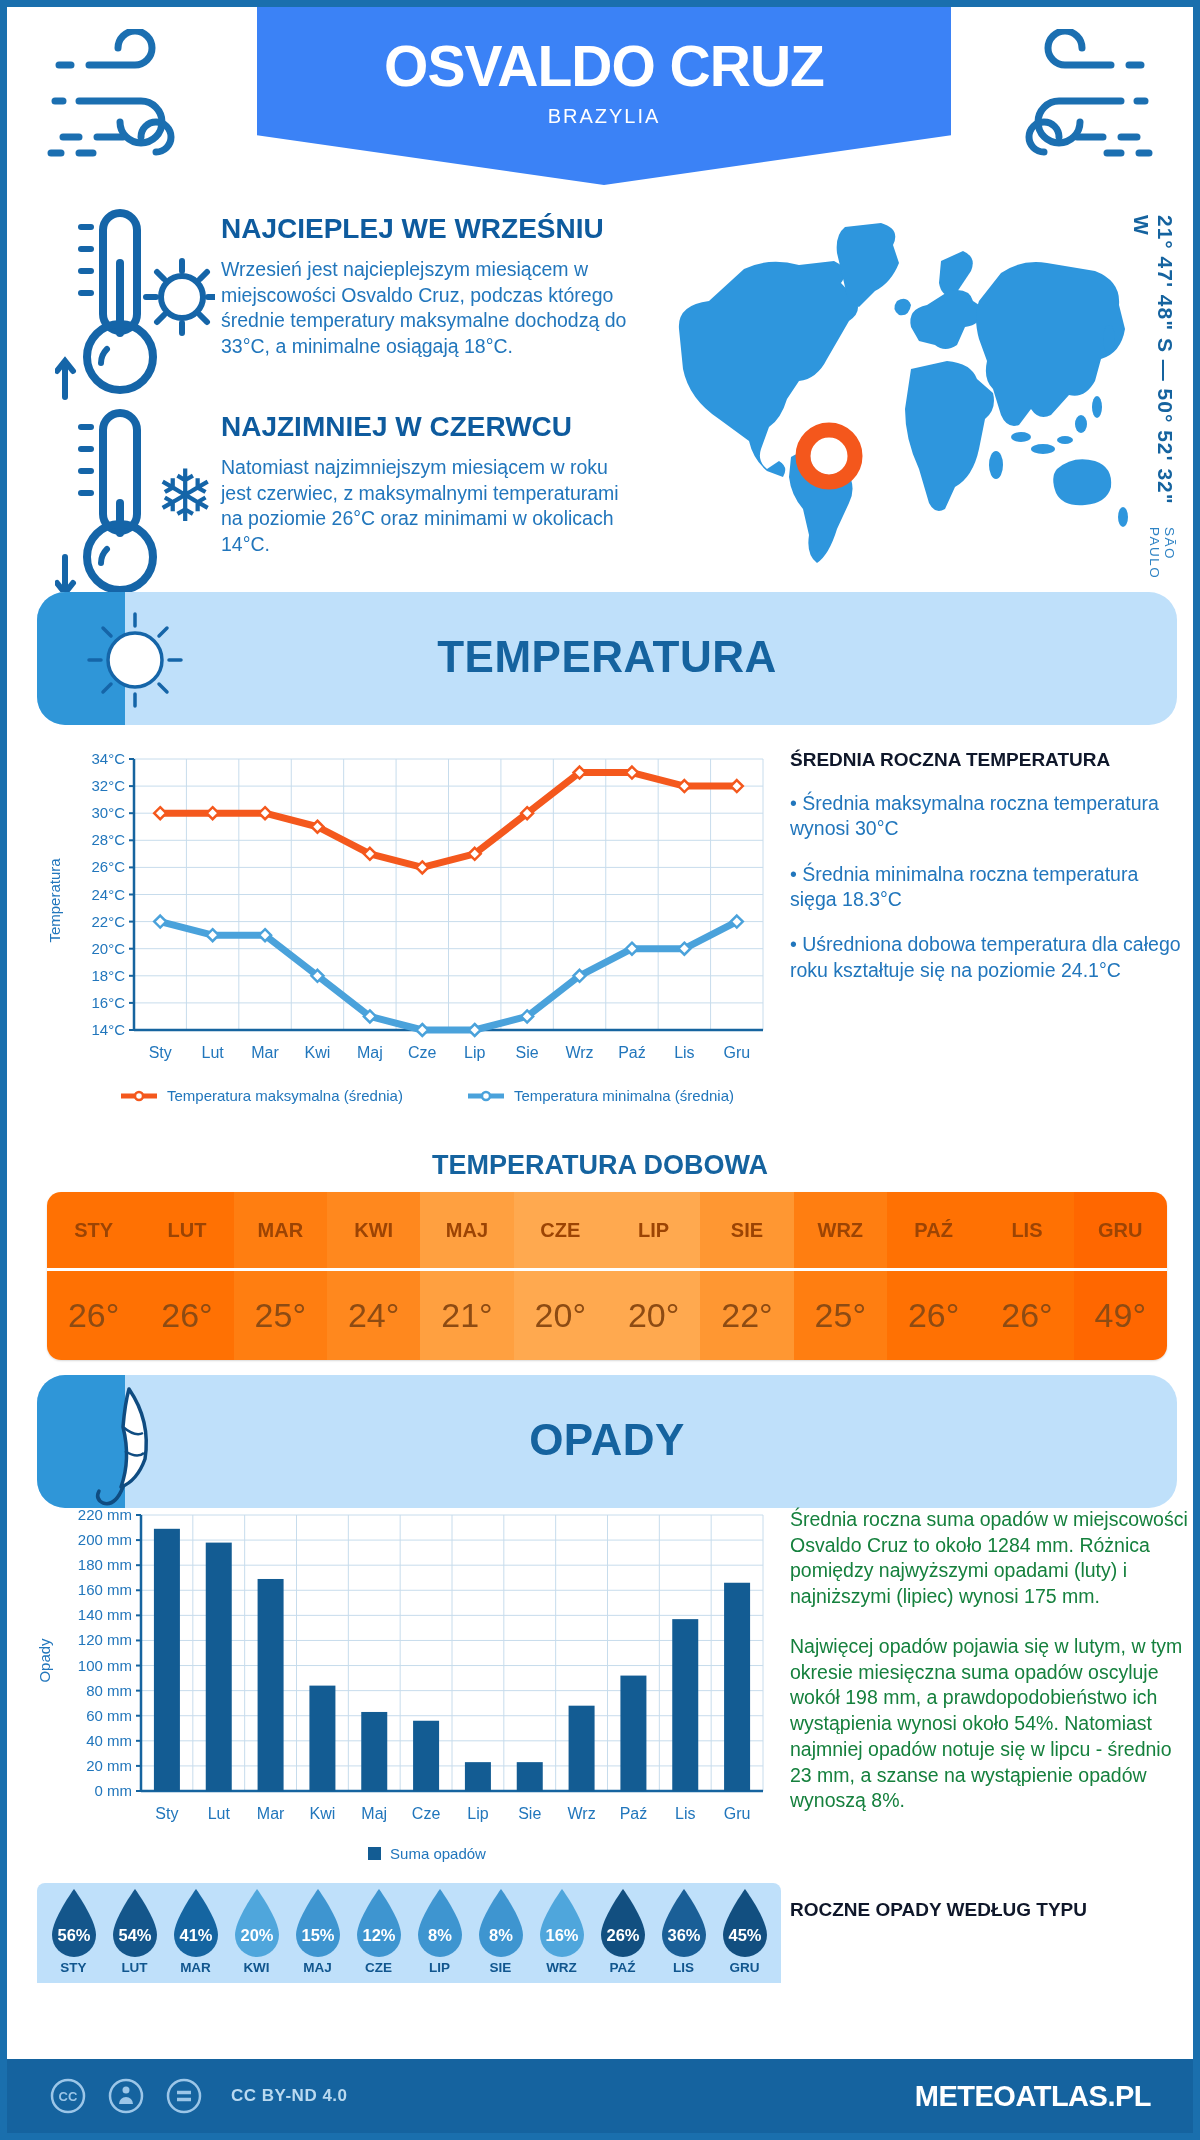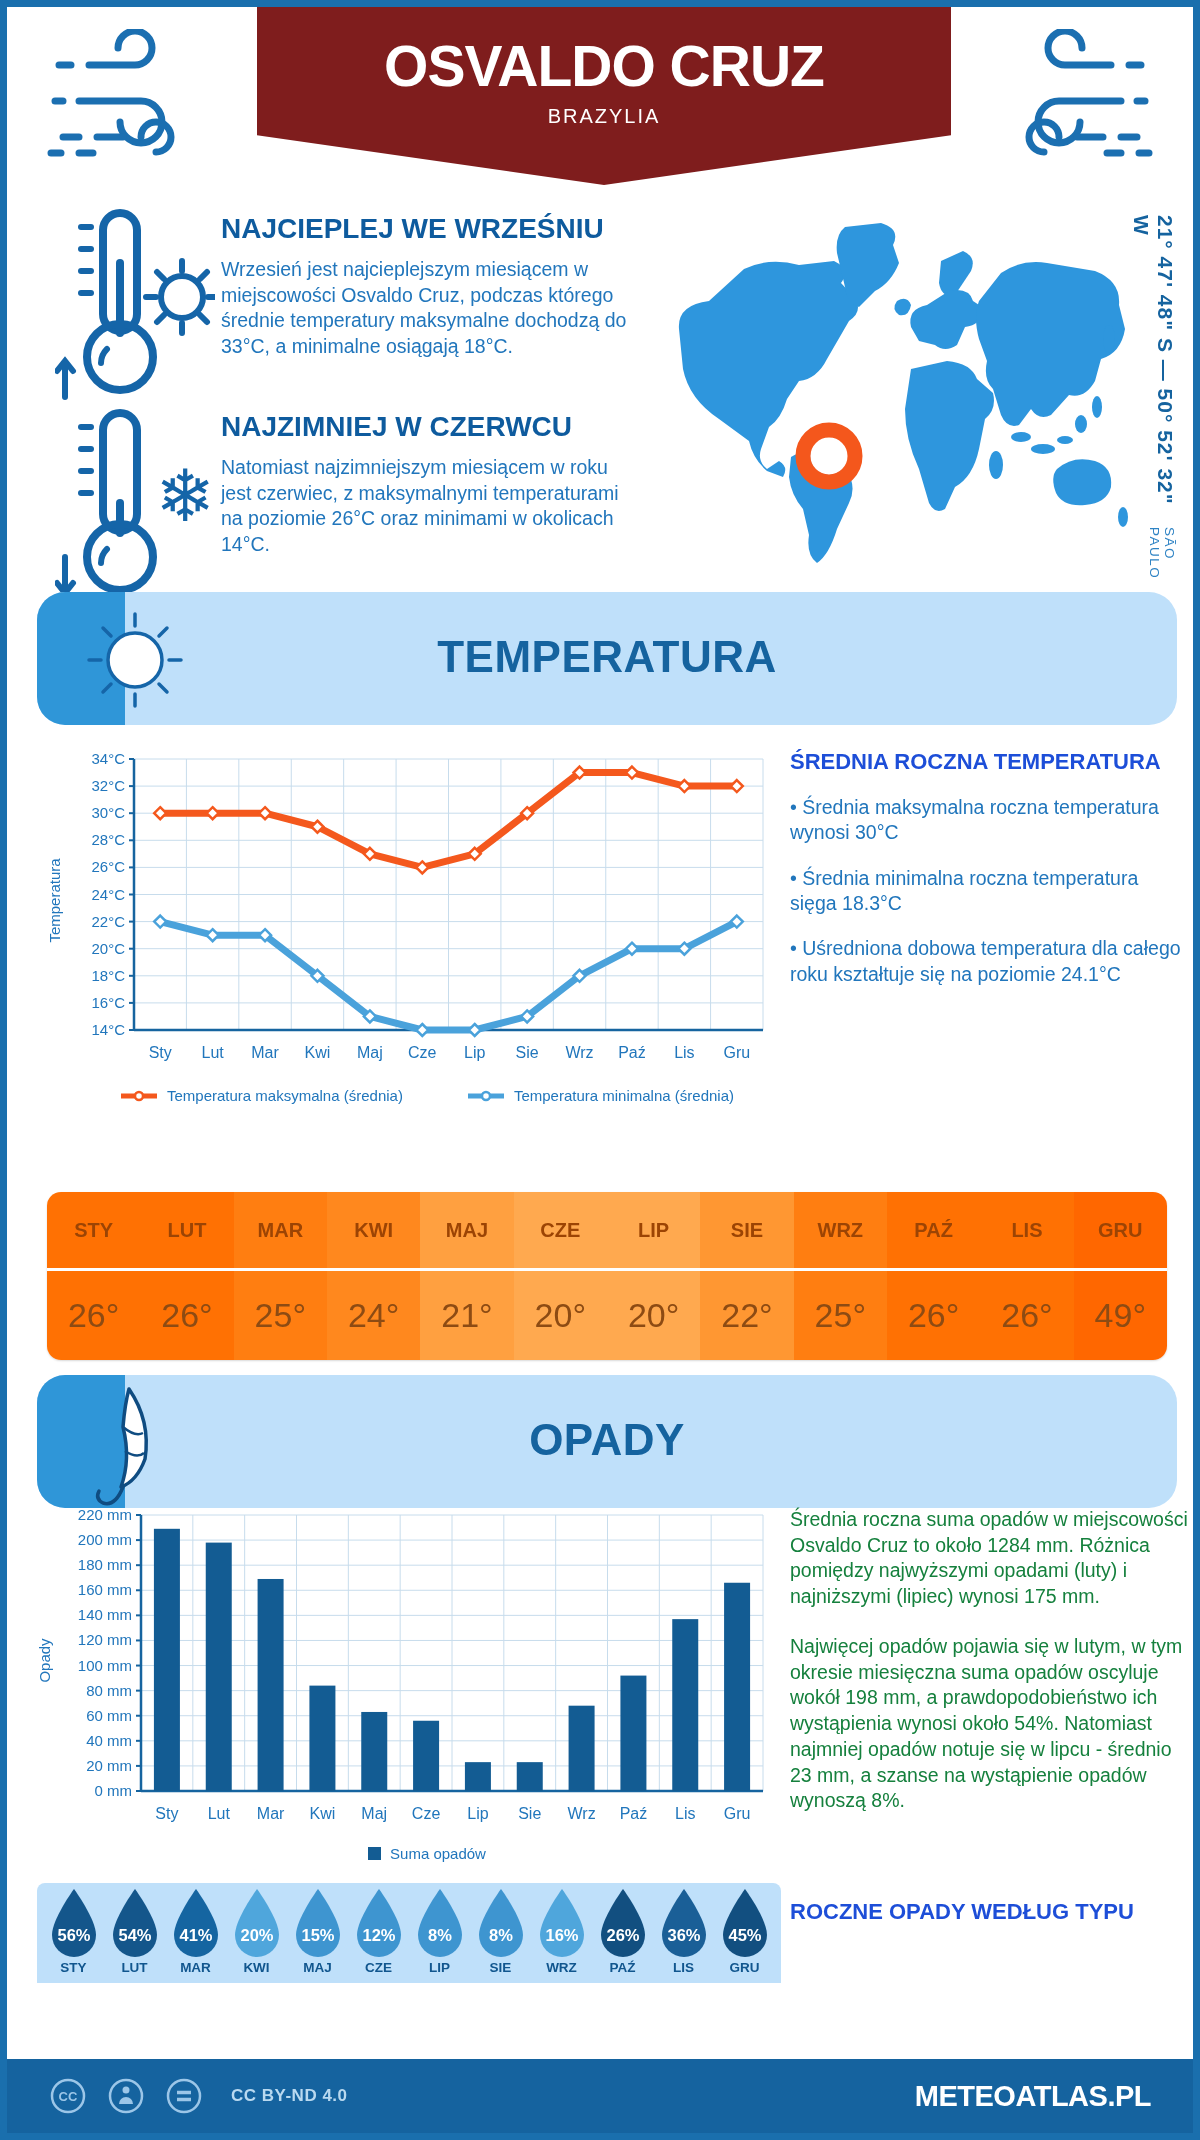--- a/index.html
+++ b/index.html
@@ -1,20 +1,20 @@
 <!DOCTYPE html>
 <html><head>
 <meta charset="utf-8">
 <style>
   html,body{margin:0;padding:0;background:#e8e8e8;}
   .page{position:relative;width:1200px;height:2140px;margin:0 auto;background:#fff;
         border:7px solid #1a6fad;box-sizing:border-box;overflow:hidden;
         font-family:"Liberation Sans",sans-serif;}
   
-  .banner{position:absolute;left:250px;top:0;width:694px;height:178px;background:#7f1d1d;
+  .banner{position:absolute;left:250px;top:0;width:694px;height:178px;background:#3b82f6;
           clip-path:polygon(0 0,100% 0,100% 72%,50% 100%,0 72%);text-align:center;color:#fff;}
   .banner h1{margin:26px 0 0;font-size:57px;letter-spacing:-1px;font-weight:bold;}
   .banner .sub{margin-top:6px;font-size:20px;letter-spacing:2px;}
   .windicon{position:absolute;top:22px;}
   .windicon.left{left:38px;}
   .windicon.right{right:38px;transform:scaleX(-1);}
   
   .hl-icon{position:absolute;left:48px;}
   .hl-title{position:absolute;left:214px;width:480px;font-size:28px;font-weight:bold;color:#0e5b9e;}
   .hl-text{position:absolute;left:214px;width:408px;font-size:19.5px;line-height:1.32;color:#2176bc;}
@@ -32,21 +32,21 @@
   
   .chartbox{position:absolute;}
   .ylab{position:absolute;font-size:15px;color:#2176bc;transform:rotate(-90deg);transform-origin:center;}
   .legend{position:absolute;display:flex;justify-content:center;gap:64px;width:700px;}
   .legend .item{display:flex;align-items:center;gap:9px;font-size:15px;color:#2176bc;}
   .blegend{position:absolute;display:flex;justify-content:center;width:700px;}
   .blegend .item{display:flex;align-items:center;gap:9px;font-size:15px;color:#2176bc;}
   .blegend .sq{width:13px;height:13px;background:#135c93;display:inline-block;}
   
   .panel{position:absolute;left:783px;width:400px;}
-  .panel h3{margin:0;font-size:22px;font-weight:bold;color:#1d4ed8;}
+  .panel h3{margin:0;font-size:19px;font-weight:bold;color:#0f172a;}
   .panel .bullet{font-size:19.5px;line-height:1.3;color:#2176bc;margin-top:20px;}
   .panel .bullet::before{content:"• ";}
   .panel .para{font-size:19.5px;line-height:1.32;color:#15803d;margin-top:24px;}
   .panel .para:first-child{margin-top:0;}
   
   .dob-title{position:absolute;left:0;right:0;text-align:center;font-size:27px;font-weight:bold;color:#15639f;}
   .dtable{position:absolute;left:40px;top:1185px;width:1120px;height:168px;border-radius:14px;
           overflow:hidden;display:flex;box-shadow:0 1px 2px rgba(0,0,0,0.15);}
   .dtable .col{flex:1;display:flex;flex-direction:column;}
   .dtable .mh{height:76px;display:flex;align-items:center;justify-content:center;
@@ -270,20 +270,21 @@
 
   <div class="panel" style="top:742px">
     <h3>ŚREDNIA ROCZNA TEMPERATURA</h3>
     <div id="temp-bullets">
         <div class="bullet">Średnia maksymalna roczna temperatura wynosi 30°C</div>
         <div class="bullet">Średnia minimalna roczna temperatura sięga 18.3°C</div>
         <div class="bullet">Uśredniona dobowa temperatura dla całego roku kształtuje się na poziomie 24.1°C</div>
       </div>
   </div>
 
+  <div class="dob-title" style="top:1143px">TEMPERATURA DOBOWA</div>
   <div id="daily-table" class="dtable">
       <div class="col" style="background: rgb(255, 113, 3);">
         <div class="mh">STY</div>
         <div class="mv">26°</div>
       </div>
       <div class="col" style="background: rgb(255, 113, 3);">
         <div class="mh">LUT</div>
         <div class="mv">26°</div>
       </div>
       <div class="col" style="background: rgb(255, 126, 17);">

